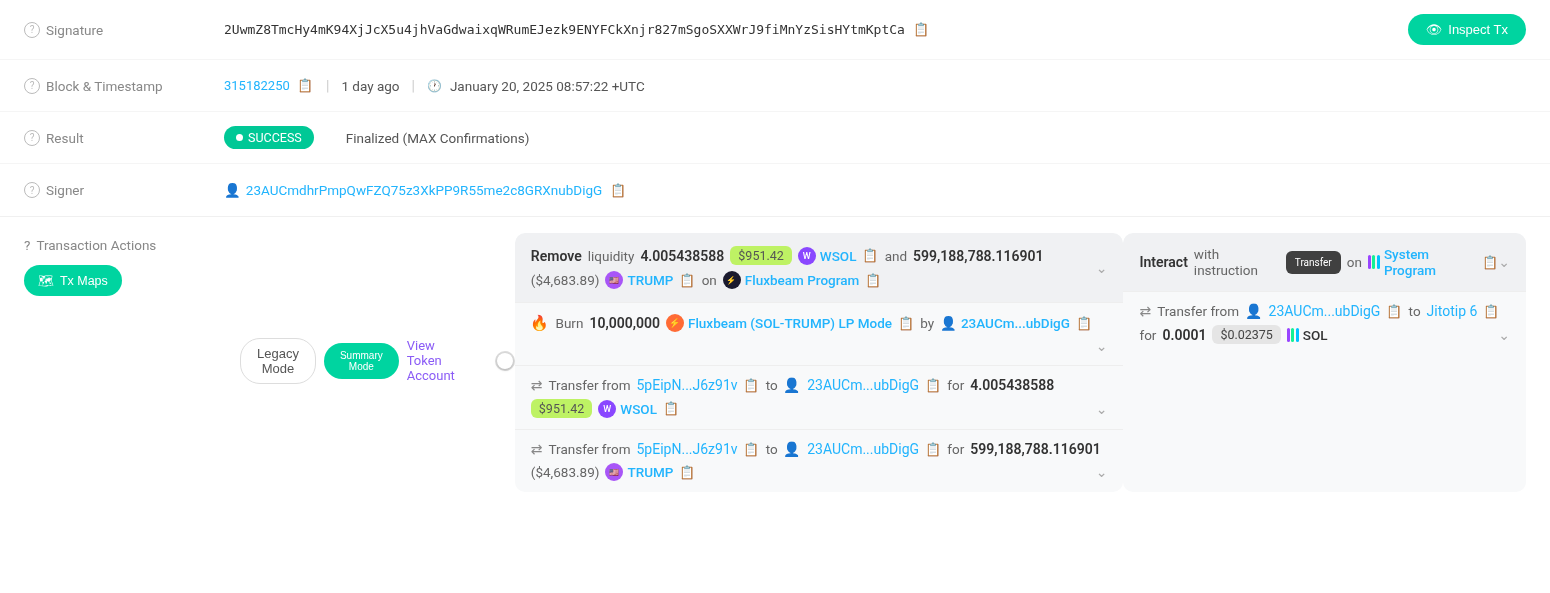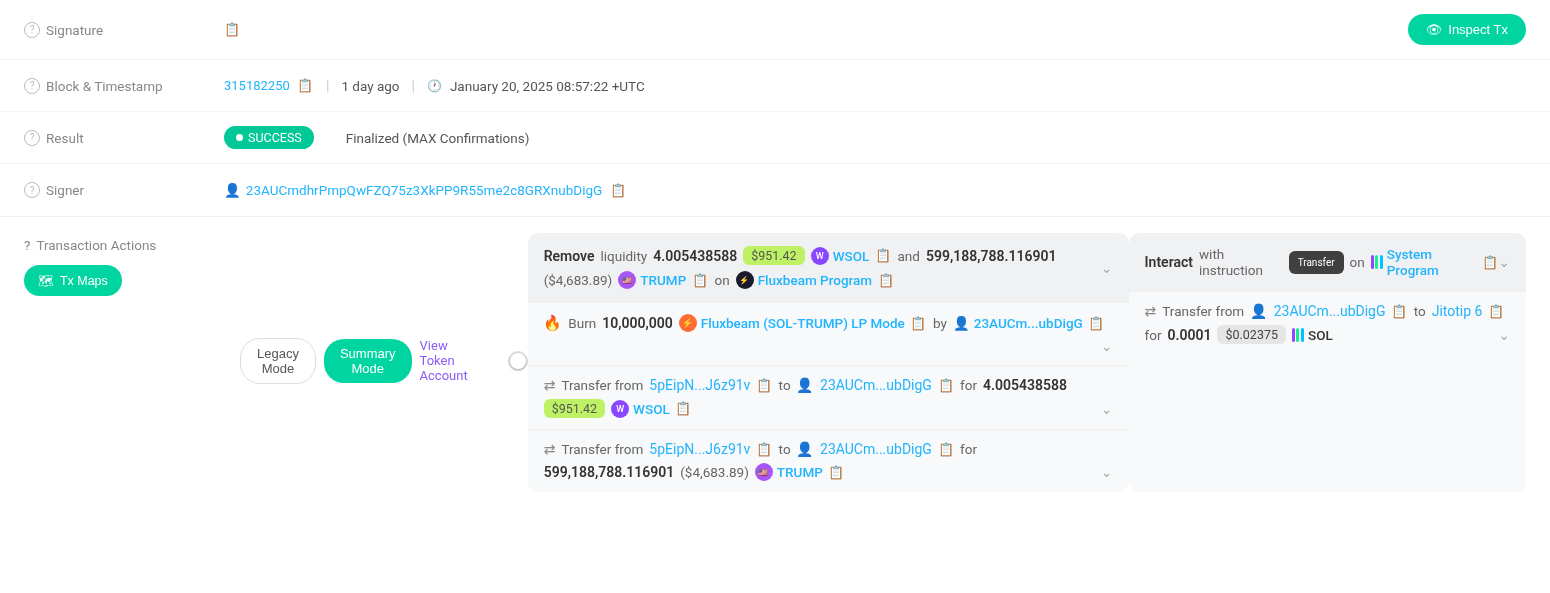--- a/index.html
+++ b/index.html
@@ -202,21 +202,21 @@
       padding: 7px 16px;
       font-size: 13px;
       cursor: pointer;
     }
     .summary-btn {
       background: #00d4a0;
       color: #fff;
       border: none;
       border-radius: 20px;
       padding: 7px 16px;
-      font-size: 13px;
+      font-size: 10px;
       cursor: pointer;
     }
     .view-token-label {
       margin-left: auto;
       color: #8b5cf6;
       font-size: 13px;
       display: flex;
       align-items: center;
       gap: 24px;
     }
@@ -341,20 +341,21 @@
 <div class="page">
 
   <div class="info-rows">
 
     <div class="info-row">
       <div class="row-label">
         <span class="q-icon">?</span>
         <span>Signature</span>
       </div>
       <div class="row-content">
+        <span class="sig-hash">2UwmZ8TmcHy4mK94XjJcX5u4jhVaGdwaixqWRumEJezk9ENYFCkXnjr827mSgoSXXWrJ9fiMnYzSisHYtmKptCa</span>
         <span class="copy-icon">📋</span>
       </div>
       <button class="inspect-btn">
         <span>👁</span>
         <span>Inspect Tx</span>
       </button>
     </div>
 
     <div class="info-row">
       <div class="row-label">

